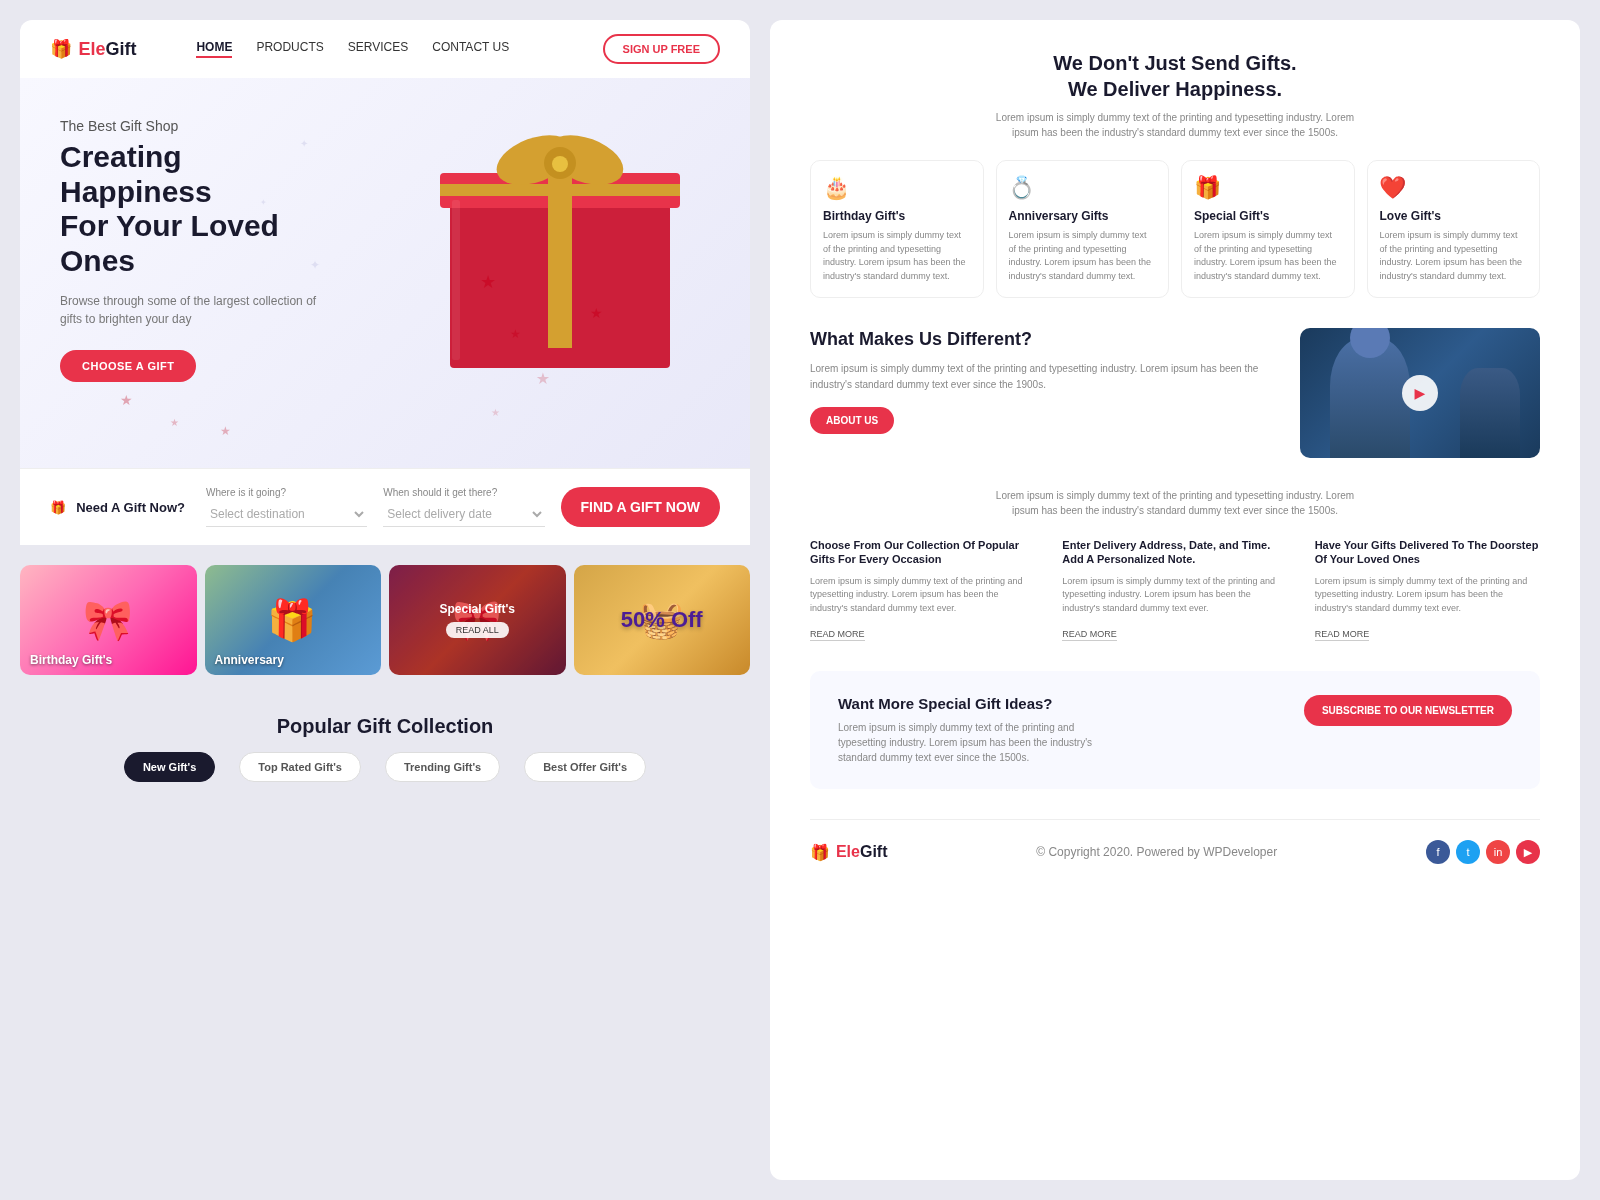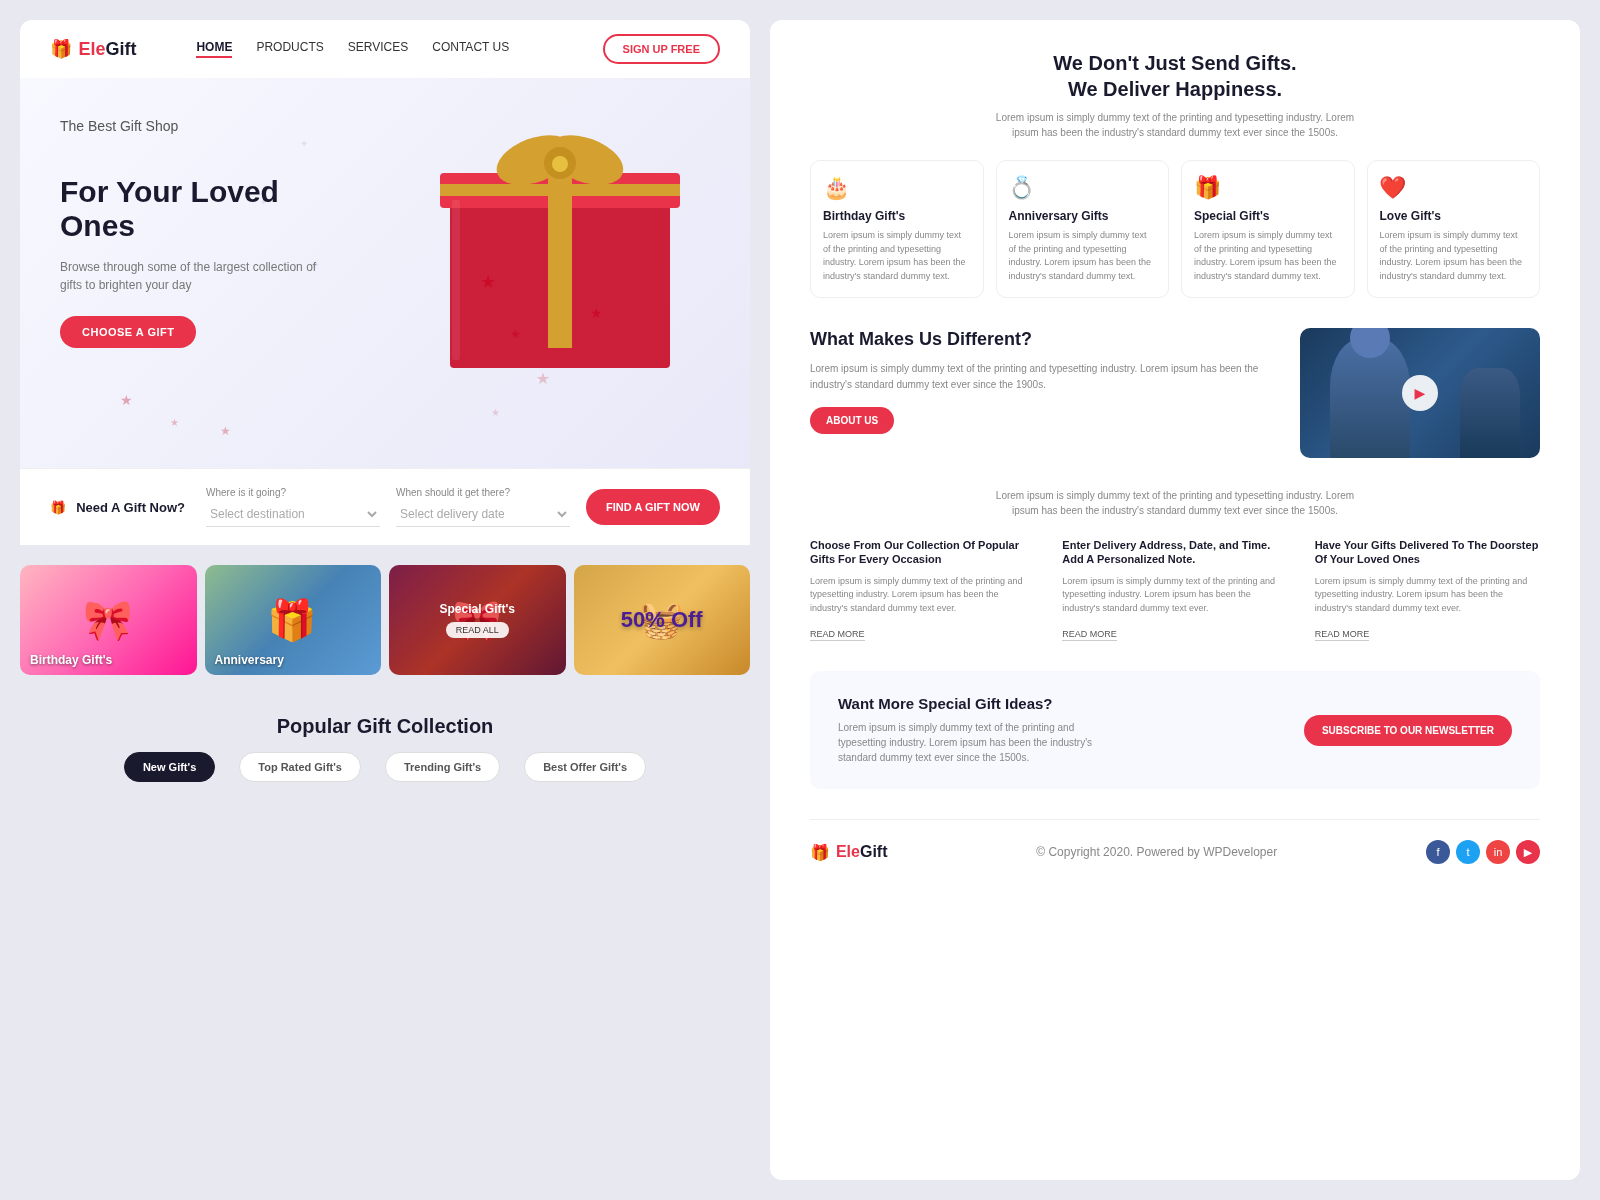--- a/index.html
+++ b/index.html
@@ -133,21 +133,21 @@
       padding: 4px 0;
       outline: none;
       background: transparent;
     }
     .btn-find {
       background: #e8334a;
       color: #fff;
       border: none;
       border-radius: 20px;
       padding: 12px 20px;
-      font-size: 11px;
+      font-size: 14px;
       font-weight: 700;
       cursor: pointer;
       white-space: nowrap;
     }
 
     
     .category-grid {
       display: flex;
       gap: 8px;
       padding: 20px 0;
@@ -315,21 +315,21 @@
     .how-card h4 { font-size: 11px; font-weight: 700; color: #1a1a2e; margin-bottom: 8px; line-height: 1.3; }
     .how-card p { font-size: 9px; color: #888; line-height: 1.5; margin-bottom: 8px; }
     .how-card a { font-size: 9px; color: #555; text-decoration: none; border-bottom: 1px solid #ccc; padding-bottom: 1px; }
 
     
     .newsletter-section {
       background: #f8f9ff;
       border-radius: 10px;
       padding: 24px 28px;
       display: flex;
-      align-items: center;
+      align-items: flex-start;
       justify-content: space-between;
       margin-bottom: 30px;
     }
     .newsletter-text h3 { font-size: 15px; font-weight: 700; color: #1a1a2e; margin-bottom: 8px; }
     .newsletter-text p { font-size: 10px; color: #888; line-height: 1.5; max-width: 280px; }
     .btn-subscribe {
       background: #e8334a;
       color: #fff;
       border: none;
       border-radius: 20px;
@@ -404,21 +404,21 @@
 
   <div class="hero">
 
     <div class="gift-decoration" style="top:60px;left:280px;font-size:10px;">✦</div>
     <div class="gift-decoration" style="top:120px;left:240px;font-size:8px;">✦</div>
     <div class="gift-decoration" style="top:180px;left:290px;font-size:12px;">✦</div>
 
     <div class="hero-text">
       <p class="hero-subtitle">The Best Gift Shop</p>
       <h1 class="hero-title">
-        <br>
+        <span>Creating Happiness</span><br>
         <span>For Your Loved Ones</span>
       </h1>
       <p class="hero-desc">Browse through some of the largest collection of gifts to brighten your day</p>
       <button class="btn-choose">CHOOSE A GIFT</button>
     </div>
 
     <svg class="gift-box" viewBox="0 0 260 290">
 
       <rect x="20" y="110" width="220" height="170" rx="4" fill="#cc1f3a"></rect>
 

